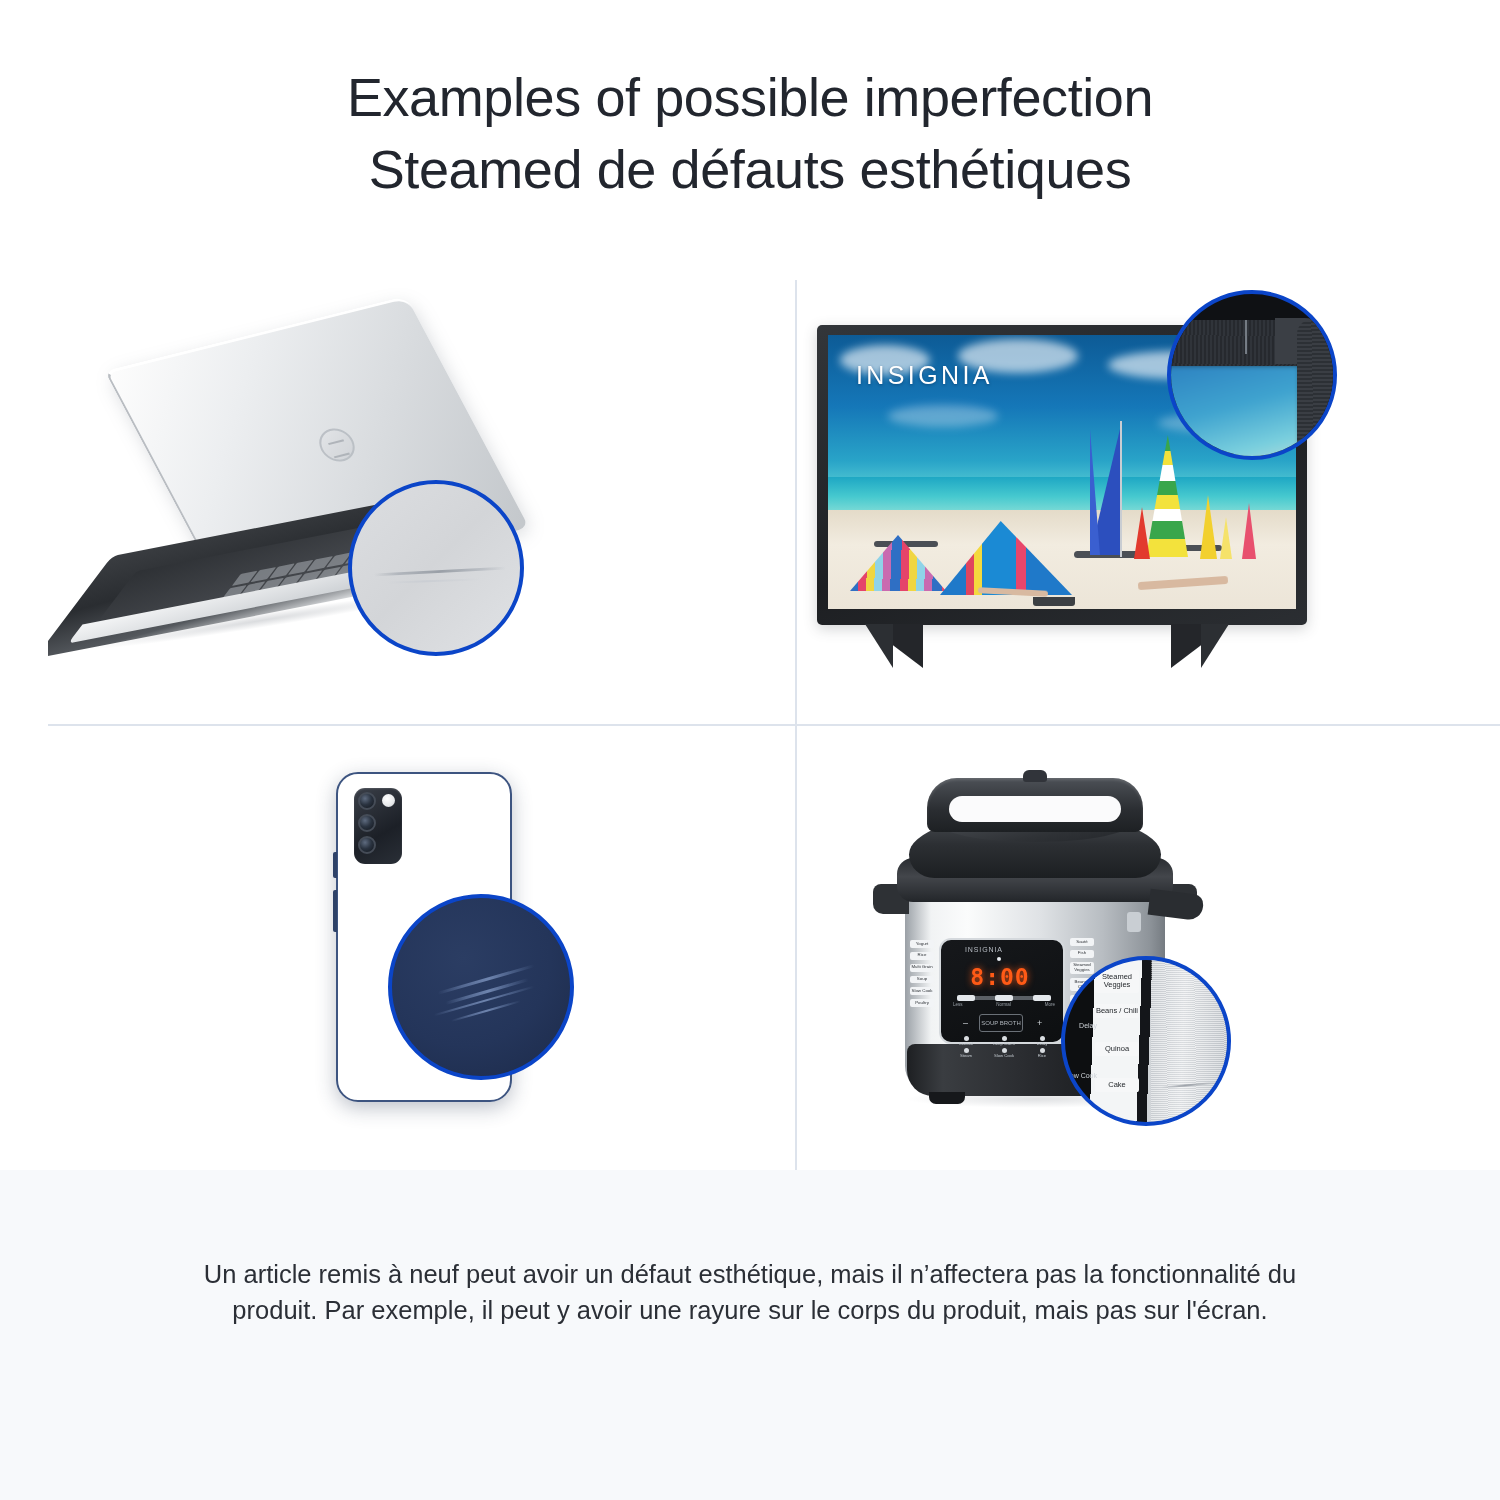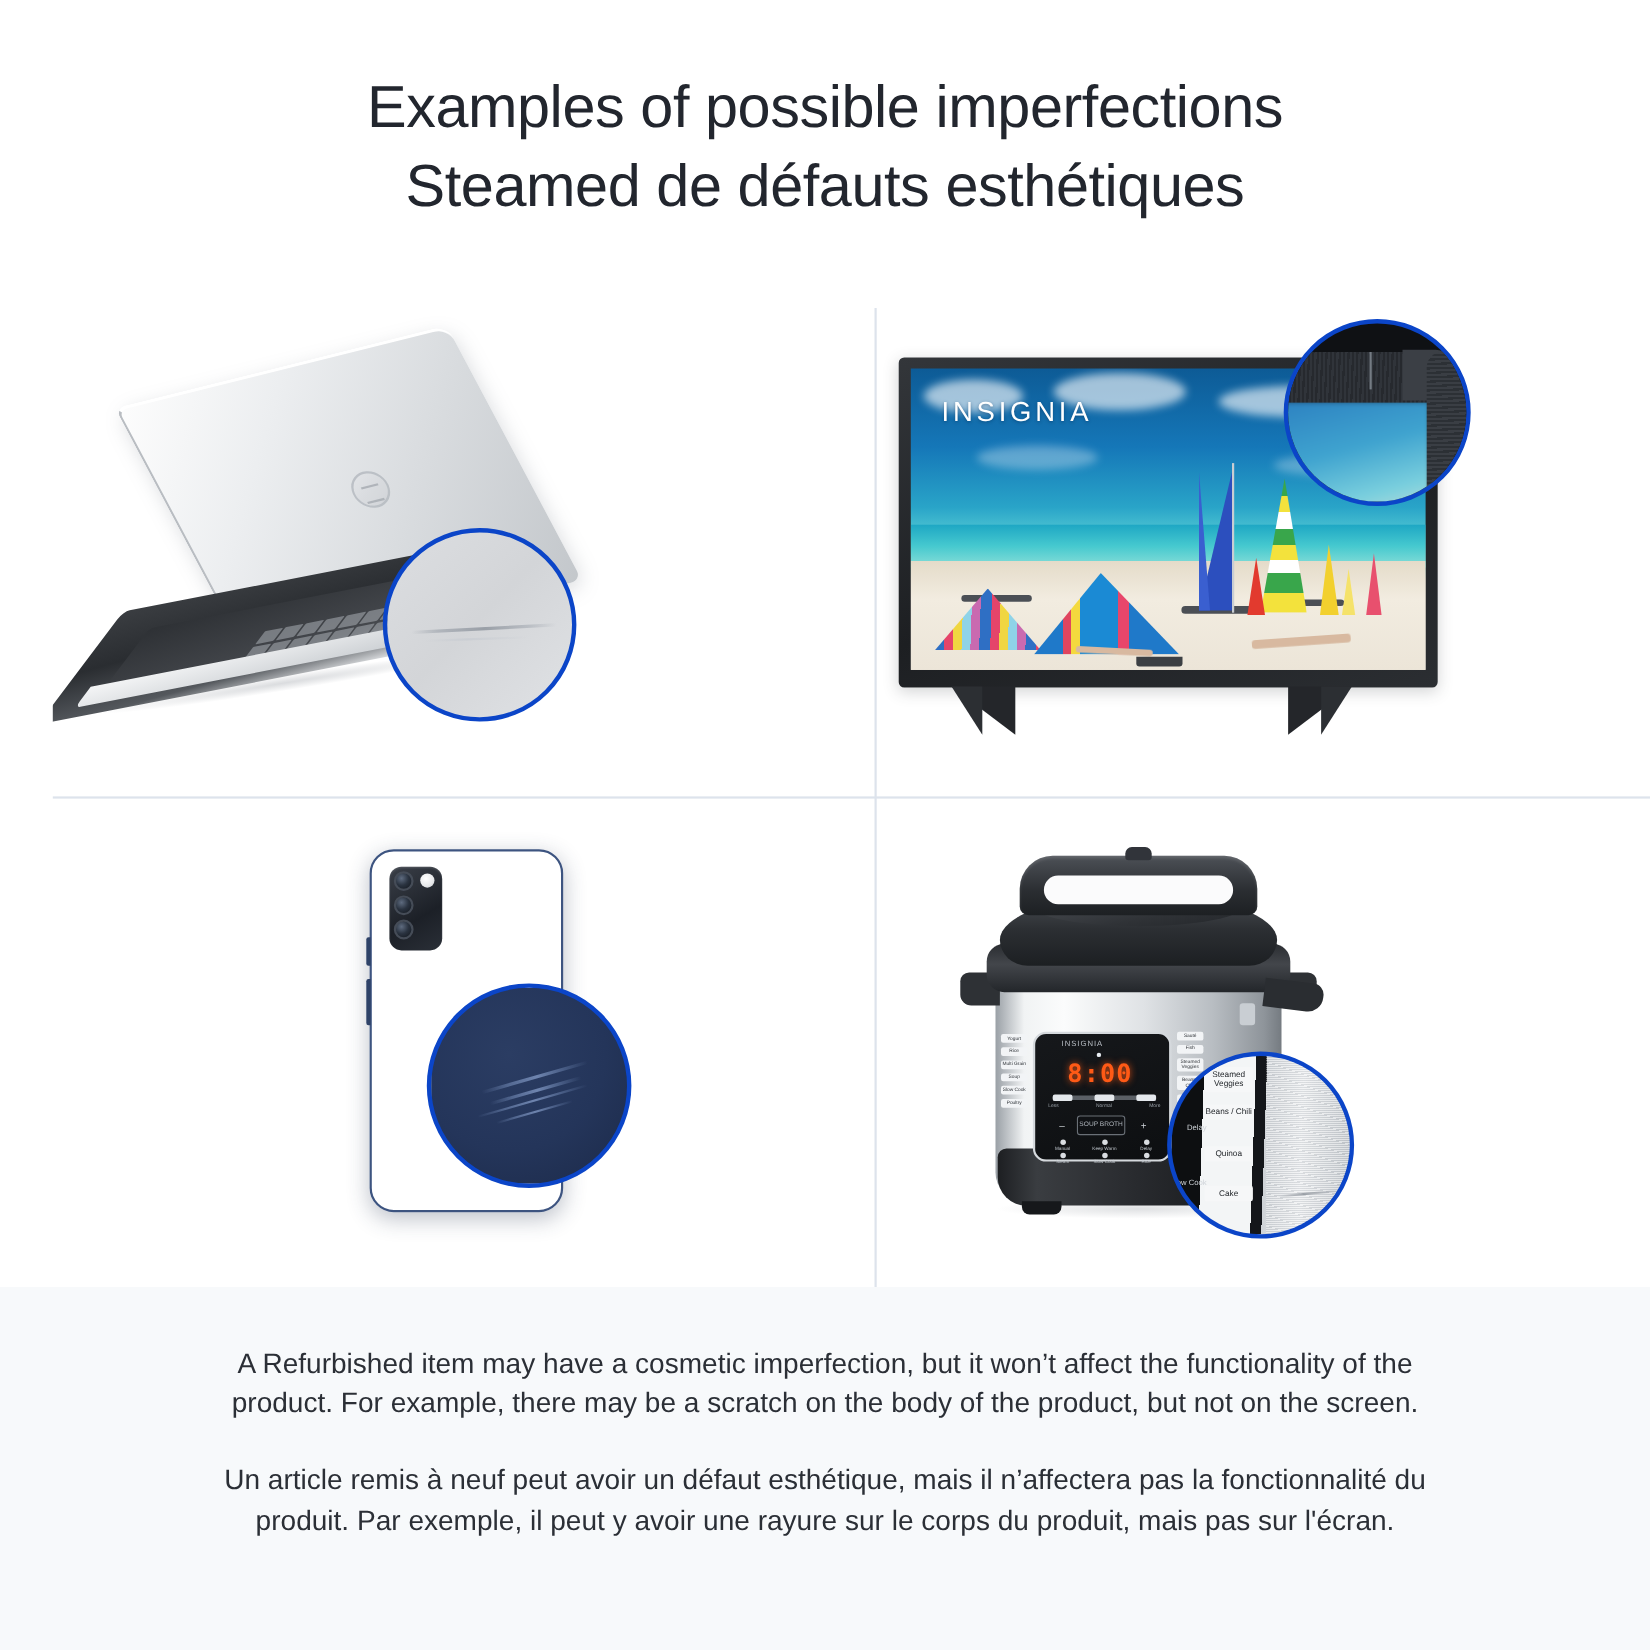--- a/index.html
+++ b/index.html
@@ -582,21 +582,21 @@
   .pc-latch {
     position: absolute;
     left: 330px; top: 186px;
     width: 14px; height: 20px;
     background: #c9ced3;
     border-radius: 3px;
   }
   .pc-panel {
     position: absolute;
     left: 142px; top: 212px;
-    width: 126px; height: 118px;
+    width: 126px; height: 106px;
     border-radius: 12px;
     background: linear-gradient(160deg,#16181b,#0d0f11);
     border: 2px solid #d5d9dd;
   }
   .pc-panel-brand {
     position: absolute;
     left: 24px; top: 6px;
     font-size: 7px;
     letter-spacing: .9px;
     color: #b9bec5;
@@ -776,21 +776,21 @@
     font-weight: 300;
     color: #2b2f36;
     line-height: 1.42;
   }
   .footer p.fr { margin-top: 34px; }
 </style>
 </head>
 <body>
 
 <div class="header">
-  <div class="title-line">Examples of possible imperfections</div>
+  <div class="title-line">Examples of possible imperfection</div>
   <div class="title-line">Steamed de défauts esthétiques</div>
 </div>
 
 <div class="grid">
   <div class="divider-v"></div>
   <div class="divider-h"></div>
 
   <div class="cell cell-tl">
     <div class="stage">
       <div class="lap-shadow"></div>
@@ -981,15 +981,14 @@
         <div class="chiplbl c4">Cake</div>
         <div class="sidelbl sl1">Delay</div>
         <div class="sidelbl sl2">Slow Cook</div>
         <div class="dent"></div>
       </div>
     </div>
   </div>
 </div>
 
 <div class="footer">
-  <p class="en">A Refurbished item may have a cosmetic imperfection, but it won’t affect the functionality of the product. For example, there may be a scratch on the body of the product, but not on the screen.</p>
   <p class="fr">Un article remis à neuf peut avoir un défaut esthétique, mais il n’affectera pas la fonctionnalité du produit. Par exemple, il peut y avoir une rayure sur le corps du produit, mais pas sur l'écran.</p>
 </div>
 
 </body></html>

